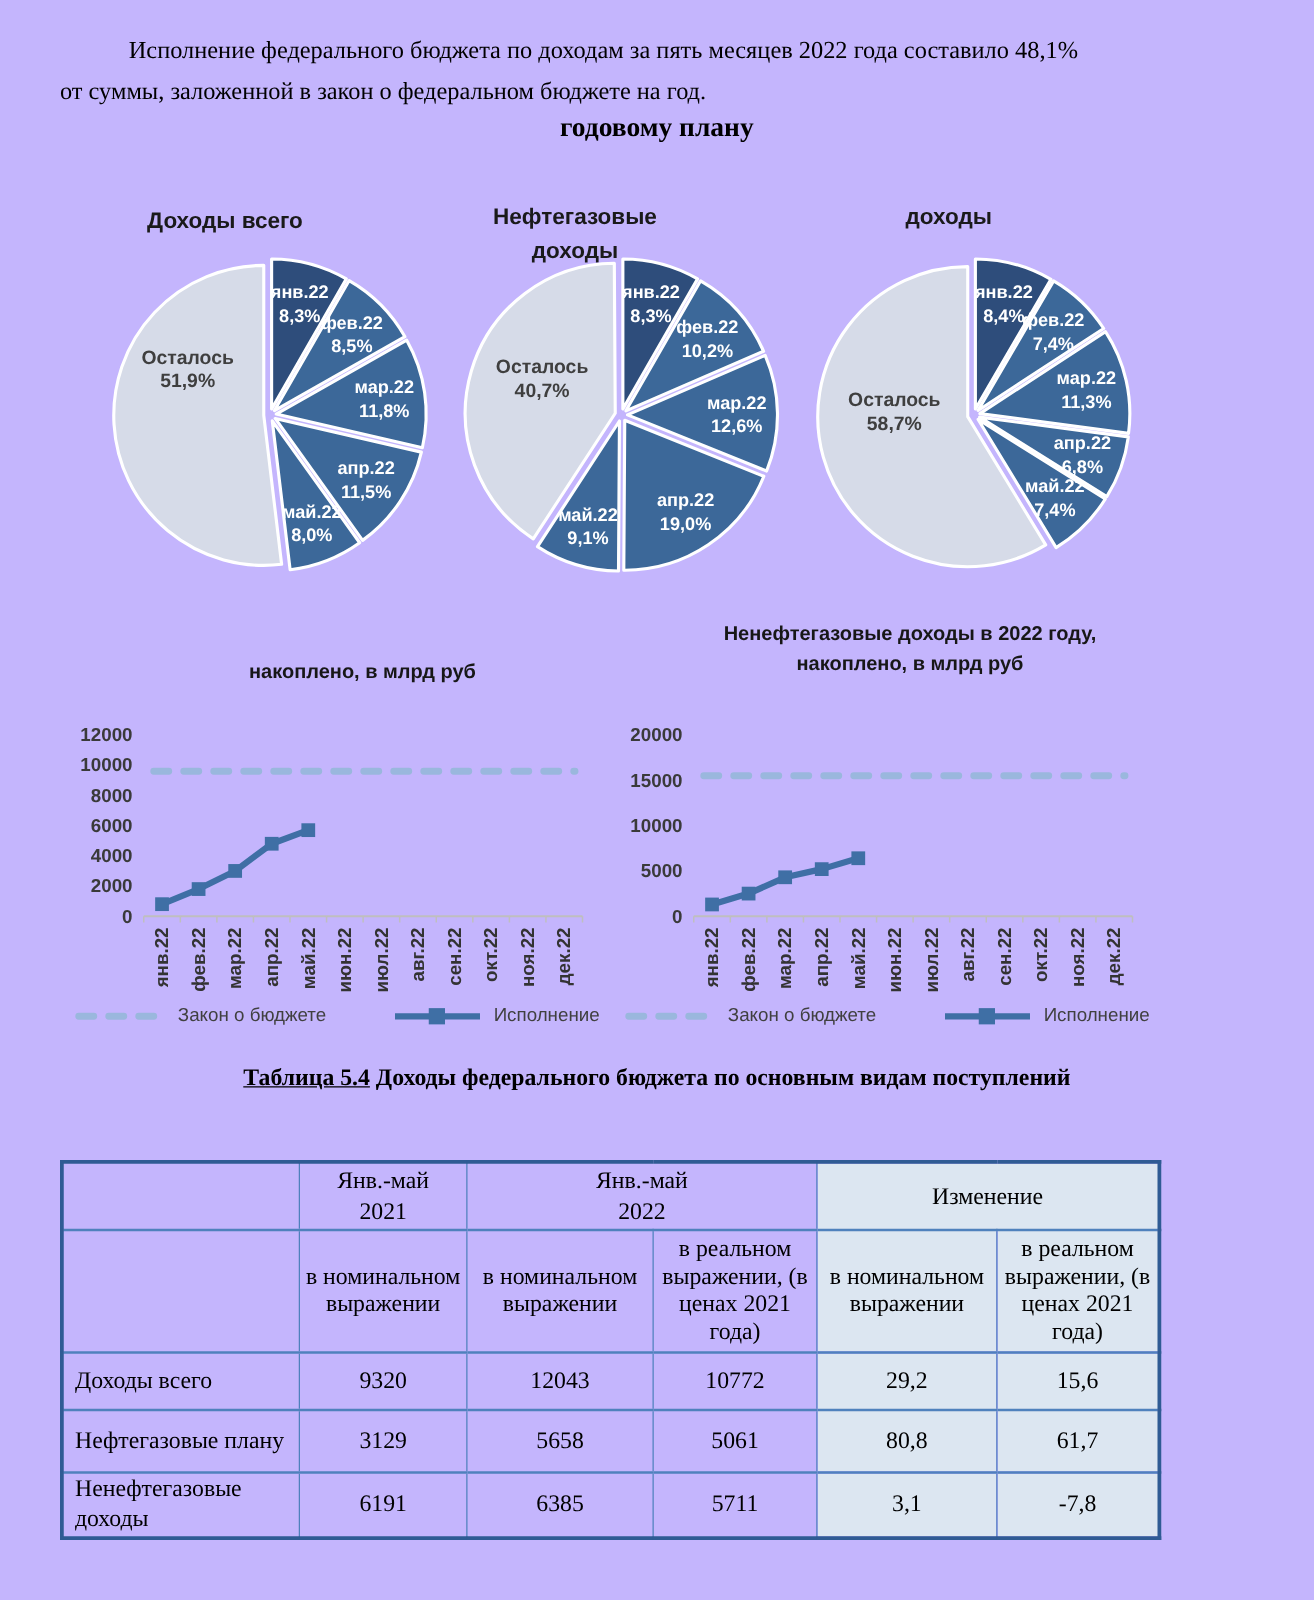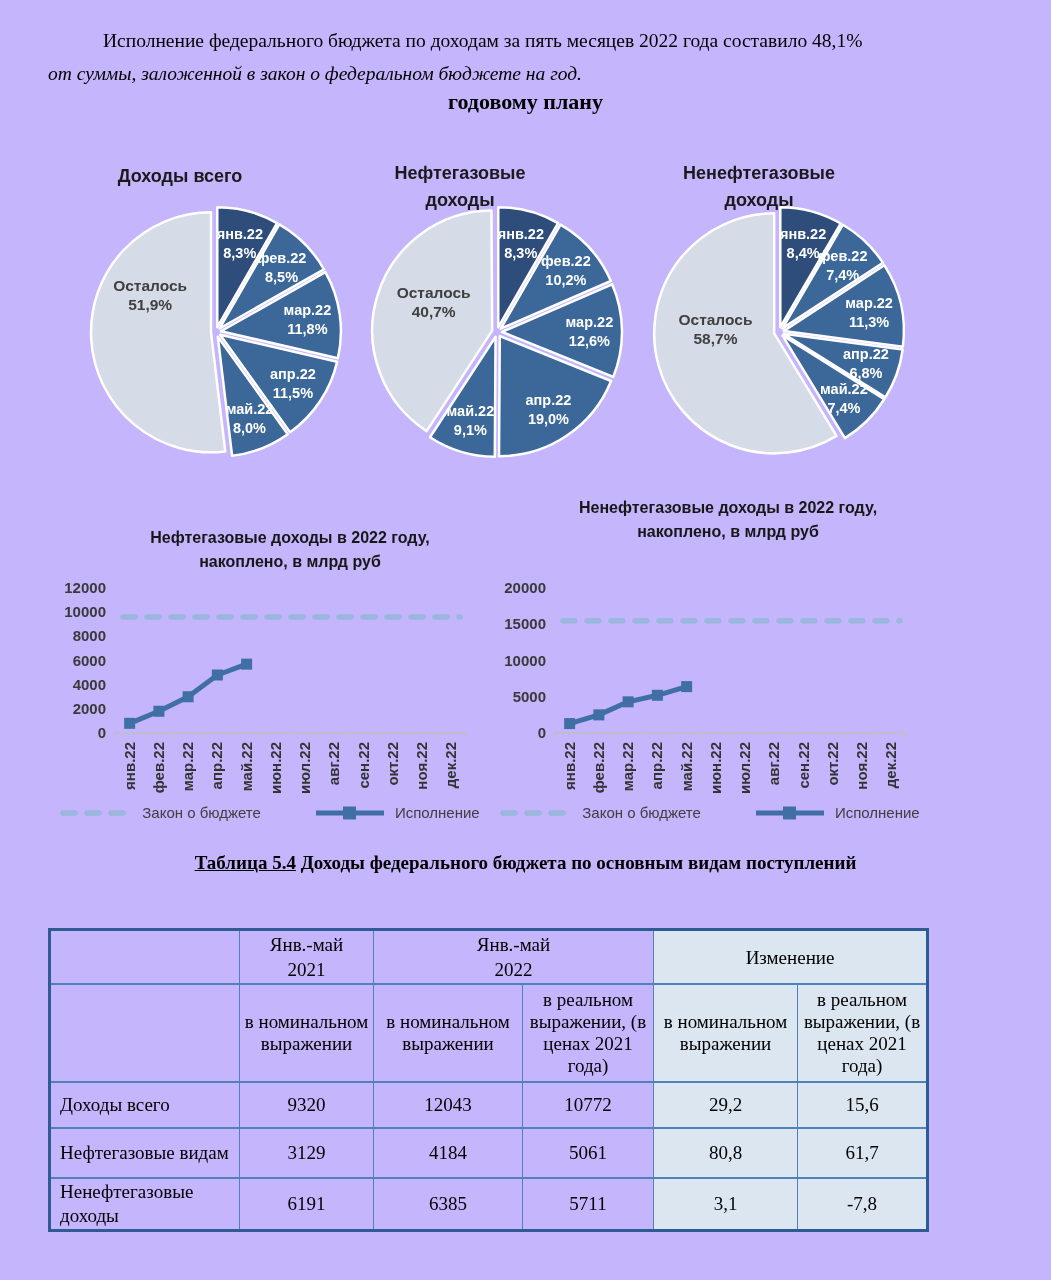--- a/index.html
+++ b/index.html
@@ -3,21 +3,21 @@
 <meta charset="utf-8">
 <style>
   html,body{margin:0;padding:0;background:#ffffff;}
   .page{position:relative;width:1051px;height:1280px;background:#c4b5fd;overflow:hidden;
         font-family:"Liberation Serif",serif;color:#000;}
   .abs{position:absolute;}
 
   
   .intro{left:48px;top:4px;right:50px;font-size:19.5px;line-height:33px;text-align:justify;}
   .intro .l1{display:block;text-indent:55px;}
-  .intro .l2{display:block;font-style:italic;}
+  .intro .l2{display:block;}
 
   
   .heading{left:85px;right:85px;top:84px;text-align:center;font-weight:bold;font-size:22px;line-height:35px;}
   .heading span{display:block;}
 
   
   .pie-title{font-family:"Liberation Sans",sans-serif;font-weight:bold;font-size:18px;
              line-height:27px;text-align:center;color:#1a1a1a;}
   .pie-title span{display:block;}
   .pt1{left:80px;top:163px;width:200px;}
@@ -78,21 +78,20 @@
   </h1>
 
   <div class="abs pie-title pt1">
     <span>Доходы всего</span>
   </div>
   <div class="abs pie-title pt2">
     <span>Нефтегазовые</span>
     <span>доходы</span>
   </div>
   <div class="abs pie-title pt3">
-    <span>Ненефтегазовые</span>
     <span>доходы</span>
   </div>
 
   <svg id="pie0" class="abs" style="left:66px;top:202px;" width="300" height="262">
       <path d="M 151.2890369410703 125.16901834359143 L 151.2890369410703 5.169018343591432 A 120 120 0 0 1 211.07124958180918 21.12053420385263 Z" fill="#2e4d7b" stroke="#ffffff" stroke-width="2.5" stroke-linejoin="round"></path>
       <path d="M 153.54662364786137 126.47559073028819 L 213.32883628860026 22.427106590549386 A 120 120 0 0 1 257.96867420820445 67.3483097444932 Z" fill="#3c6899" stroke="#ffffff" stroke-width="2.5" stroke-linejoin="round"></path>
       <path d="M 154.94788059301325 129.27994608723873 L 259.36993115335633 70.15266510144374 A 120 120 0 0 1 271.8911053274025 156.19243740116448 Z" fill="#3c6899" stroke="#ffffff" stroke-width="2.5" stroke-linejoin="round"></path>
       <path d="M 154.16170636920333 132.77131739368346 L 271.1049311035926 159.68380870760922 A 120 120 0 0 1 224.08456392943242 230.29461712565478 Z" fill="#3c6899" stroke="#ffffff" stroke-width="2.5" stroke-linejoin="round"></path>
       <path d="M 151.81137683352273 134.66035556229104 L 221.73423439375182 232.18365529426234 A 120 120 0 0 1 166.10303604490713 253.80626811066867 Z" fill="#3c6899" stroke="#ffffff" stroke-width="2.5" stroke-linejoin="round"></path>
       <path d="M 145.00890467360895 130.29827410695086 L 159.30056388499335 249.44418665532848 A 120 120 0 1 1 145.00890467360892 10.298274106950856 Z" fill="#d6dbe8" stroke="#ffffff" stroke-width="2.5" stroke-linejoin="round"></path>
@@ -126,21 +125,20 @@
       <path d="M 145.18559786720706 131.3496414723025 L 207.5636789816922 233.86293327621792 A 120 120 0 1 1 145.18559786720704 11.349641472302494 Z" fill="#d6dbe8" stroke="#ffffff" stroke-width="2.5" stroke-linejoin="round"></path>
       <text x="174.1017551811865" y="36.79873657180549" text-anchor="middle" fill="#ffffff" font-size="14.5" font-weight="600" font-family="&quot;Liberation Sans&quot;, sans-serif"><tspan x="174.1017551811865" dy="0">янв.22</tspan><tspan x="174.1017551811865" dy="19">8,4%</tspan></text>
       <text x="213.67411589499102" y="59.0420507707169" text-anchor="middle" fill="#ffffff" font-size="14.5" font-weight="600" font-family="&quot;Liberation Sans&quot;, sans-serif"><tspan x="213.67411589499102" dy="0">фев.22</tspan><tspan x="213.67411589499102" dy="19">7,4%</tspan></text>
       <text x="240.11094060361225" y="105.56037222618117" text-anchor="middle" fill="#ffffff" font-size="14.5" font-weight="600" font-family="&quot;Liberation Sans&quot;, sans-serif"><tspan x="240.11094060361225" dy="0">мар.22</tspan><tspan x="240.11094060361225" dy="19">11,3%</tspan></text>
       <text x="236.93738305137043" y="157.29938383066494" text-anchor="middle" fill="#ffffff" font-size="14.5" font-weight="600" font-family="&quot;Liberation Sans&quot;, sans-serif"><tspan x="236.93738305137043" dy="0">апр.22</tspan><tspan x="236.93738305137043" dy="19">6,8%</tspan></text>
       <text x="214.9248572094137" y="191.745896574138" text-anchor="middle" fill="#ffffff" font-size="14.5" font-weight="600" font-family="&quot;Liberation Sans&quot;, sans-serif"><tspan x="214.9248572094137" dy="0">май.22</tspan><tspan x="214.9248572094137" dy="19">7,4%</tspan></text>
       <text x="86.44989184713322" y="122.81526743439275" text-anchor="middle" fill="#3f3f3f" font-size="15.5" font-weight="600" font-family="&quot;Liberation Sans&quot;, sans-serif"><tspan x="86.44989184713322" dy="0">Осталось</tspan><tspan x="86.44989184713322" dy="19">58,7%</tspan></text>
     </svg>
 
   <div class="abs lc-title lt1">
-    <span>Нефтегазовые доходы в 2022 году,</span>
     <span>накоплено, в млрд руб</span>
   </div>
   <div class="abs lc-title lt2">
     <span>Ненефтегазовые доходы в 2022 году,</span>
     <span>накоплено, в млрд руб</span>
   </div>
 
   <svg id="line0" class="abs" style="left:60px;top:578px;" width="420" height="242">
       <text x="46" y="160" text-anchor="end" fill="#3a3a3a" font-size="15" font-weight="600" font-family="&quot;Liberation Sans&quot;, sans-serif">0</text>
       <text x="46" y="135.83333333333334" text-anchor="end" fill="#3a3a3a" font-size="15" font-weight="600" font-family="&quot;Liberation Sans&quot;, sans-serif">2000</text>
@@ -288,23 +286,23 @@
       </tr>
       <tr class="dr dr1">
         <td class="lbl">Доходы всего</td>
         <td>9320</td>
         <td>12043</td>
         <td>10772</td>
         <td class="shade">29,2</td>
         <td class="shade">15,6</td>
       </tr>
       <tr class="dr dr2">
-        <td class="lbl">Нефтегазовые видам</td>
+        <td class="lbl">Нефтегазовые плану</td>
         <td>3129</td>
-        <td>4184</td>
+        <td>5658</td>
         <td>5061</td>
         <td class="shade">80,8</td>
         <td class="shade">61,7</td>
       </tr>
       <tr class="dr dr3">
         <td class="lbl">Ненефтегазовые доходы</td>
         <td>6191</td>
         <td>6385</td>
         <td>5711</td>
         <td class="shade">3,1</td>

